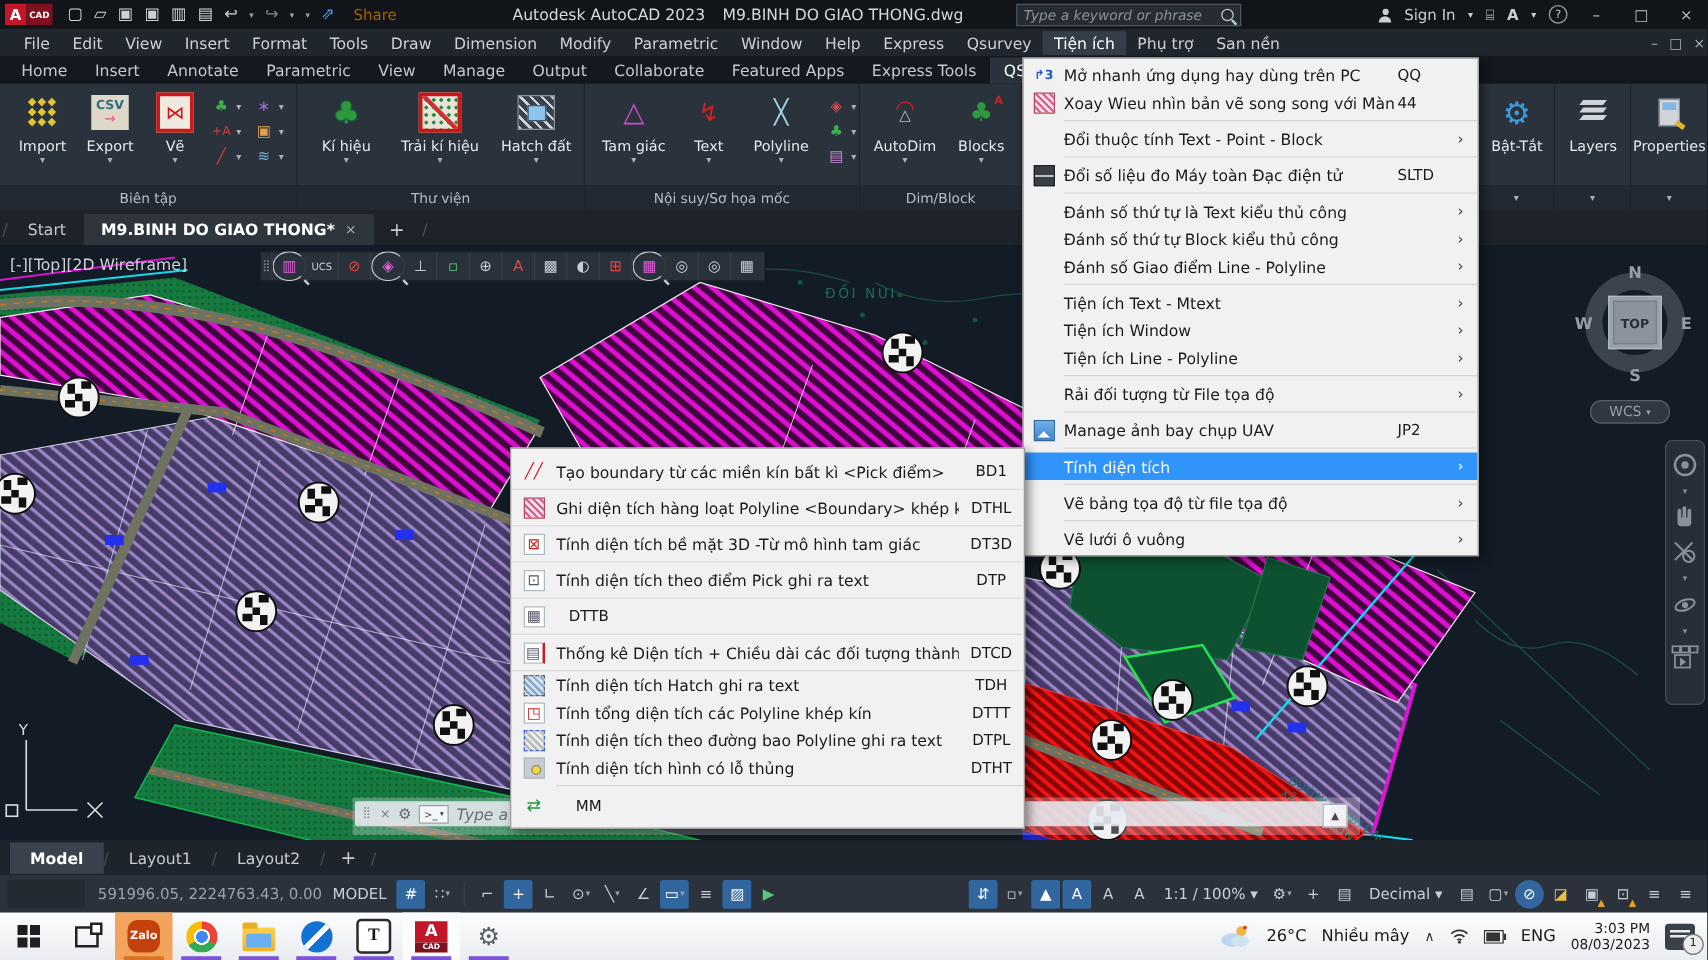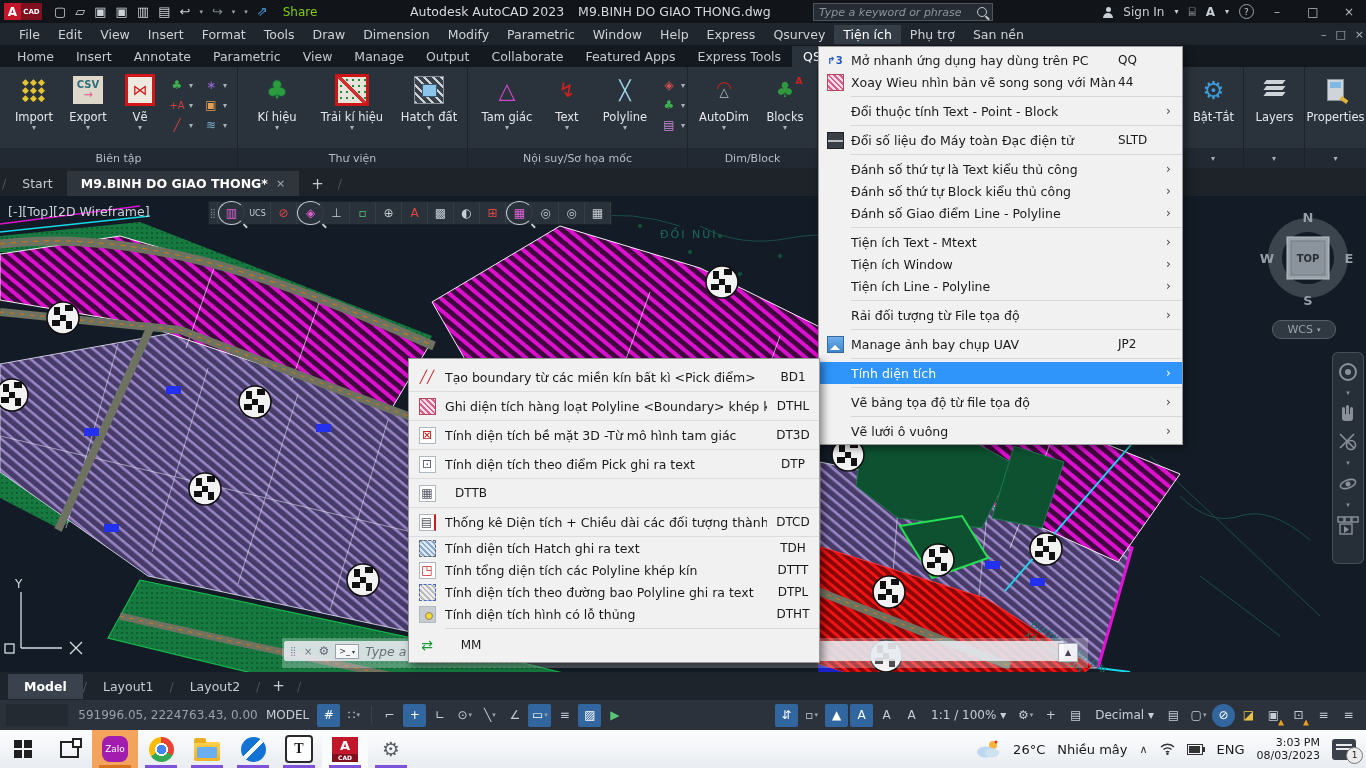--- a/index.html
+++ b/index.html
@@ -8,21 +8,21 @@
        -webkit-font-smoothing:antialiased}
   .abs{position:absolute}
   
   #titlebar{position:absolute;left:0;top:0;width:1366px;height:23px;background:#11151a;
             display:flex;align-items:center;color:#c9ced4;font-size:12px}
   .logo{display:flex;margin-left:4px;height:17px}
   .logo .la{background:#c2172b;color:#fff;font-weight:bold;font-size:12px;width:17px;display:flex;align-items:center;justify-content:center}
   .logo .lc{background:#7e1020;color:#fff;font-size:7px;width:21px;display:flex;align-items:center;justify-content:center;font-weight:bold}
   .qat{display:flex;align-items:center;gap:9px;margin-left:12px;font-size:13px;color:#cdd2d8}
   .qat .c{font-size:7px;color:#9aa2aa}
-  .share{color:#84cc16;margin-left:6px;font-size:12px}
+  .share{color:#a16207;margin-left:6px;font-size:12px}
   .tctr{position:absolute;left:410px;top:0;height:23px;display:flex;align-items:center;gap:14px;font-size:12.5px;color:#d6dade}
   .searchbox{position:absolute;left:813px;top:3px;width:168px;height:16px;background:#262c33;border:1px solid #4e555d;
              display:flex;align-items:center;padding:0 5px;color:#8d959d;font-style:italic;font-size:11px;gap:4px}
   .mag{width:8px;height:8px;border:1.5px solid #c3c9cf;border-radius:50%;position:relative;flex:none}
   .mag::after{content:"";position:absolute;width:5px;height:1.5px;background:#c3c9cf;transform:rotate(45deg);right:-4px;bottom:-2px}
   .tbr{position:absolute;right:0;top:0;height:23px;display:flex;align-items:center;gap:10px;color:#c9ced4;font-size:12px;padding-right:4px}
   .person{width:10px;height:10px;position:relative;flex:none}
   .person::before{content:"";position:absolute;left:2.5px;top:0;width:5px;height:5px;border-radius:50%;background:#c9ced4}
   .person::after{content:"";position:absolute;left:0;bottom:-1px;width:10px;height:5px;border-radius:5px 5px 0 0;background:#c9ced4}
   .wbtn{width:26px;text-align:center;color:#b8bec5;font-size:12px}
@@ -125,21 +125,21 @@
   
   #taskbar{position:absolute;left:0;top:730px;width:1366px;height:38px;background:linear-gradient(#fcfdfe,#e9ecf0);display:flex;align-items:center}
   .slot{width:46px;height:38px;display:flex;align-items:center;justify-content:center;position:relative;flex:none}
   .slot .ul{position:absolute;bottom:0;left:7px;right:7px;height:3px;background:#7b52d8}
   .slot.zalo{background:#f2a35c}.slot.zalo .ul{background:#d8731f}
   .slot.acad{background:#fafbfc}
   .winlogo{display:grid;grid-template-columns:8px 8px;grid-template-rows:8px 8px;gap:1.5px}
   .winlogo i{background:#1f1f1f}
   .tview{width:15px;height:13px;border:2px solid #222;position:relative}
   .tview::after{content:"";position:absolute;right:-5px;top:-5px;width:6px;height:6px;border:2px solid #222;background:#fff}
-  .zic{width:26px;height:26px;border-radius:8px;background:#a21caf;color:#fff;font-size:9px;font-weight:normal;display:flex;align-items:center;justify-content:center}
+  .zic{width:26px;height:26px;border-radius:8px;background:#c2410c;color:#fff;font-size:9px;font-weight:bold;display:flex;align-items:center;justify-content:center}
   .chrome{width:25px;height:25px;border-radius:50%;
     background:radial-gradient(circle at 50% 50%,#4285f4 0 26%,#fff 27% 36%,rgba(0,0,0,0) 37%),
                conic-gradient(#ea4335 0 33%,#34a853 0 66%,#fbbc05 0 100%)}
   .folder{width:26px;height:19px;background:linear-gradient(#ffd04a,#f0b32a);border-radius:2px;position:relative;margin-top:4px}
   .folder::before{content:"";position:absolute;left:0;top:-4px;width:12px;height:5px;background:#e8ad25;border-radius:2px 2px 0 0}
   .folder::after{content:"";position:absolute;left:3px;top:5px;right:3px;bottom:3px;background:#68aef0;border-radius:1px}
   .bluapp{width:25px;height:25px;border-radius:50%;background:#1273d4;position:relative;overflow:hidden}
   .bluapp::after{content:"";position:absolute;inset:0;background:linear-gradient(135deg,transparent 44%,#fff 44% 56%,transparent 56%)}
   .tapp{width:24px;height:24px;border:2px solid #2a2a2a;border-radius:4px;background:#fff;color:#1a1a1a;font-weight:bold;font-size:14px;display:flex;align-items:center;justify-content:center;font-family:"Liberation Serif",serif}
   .acadic{display:flex;flex-direction:column;width:26px}

